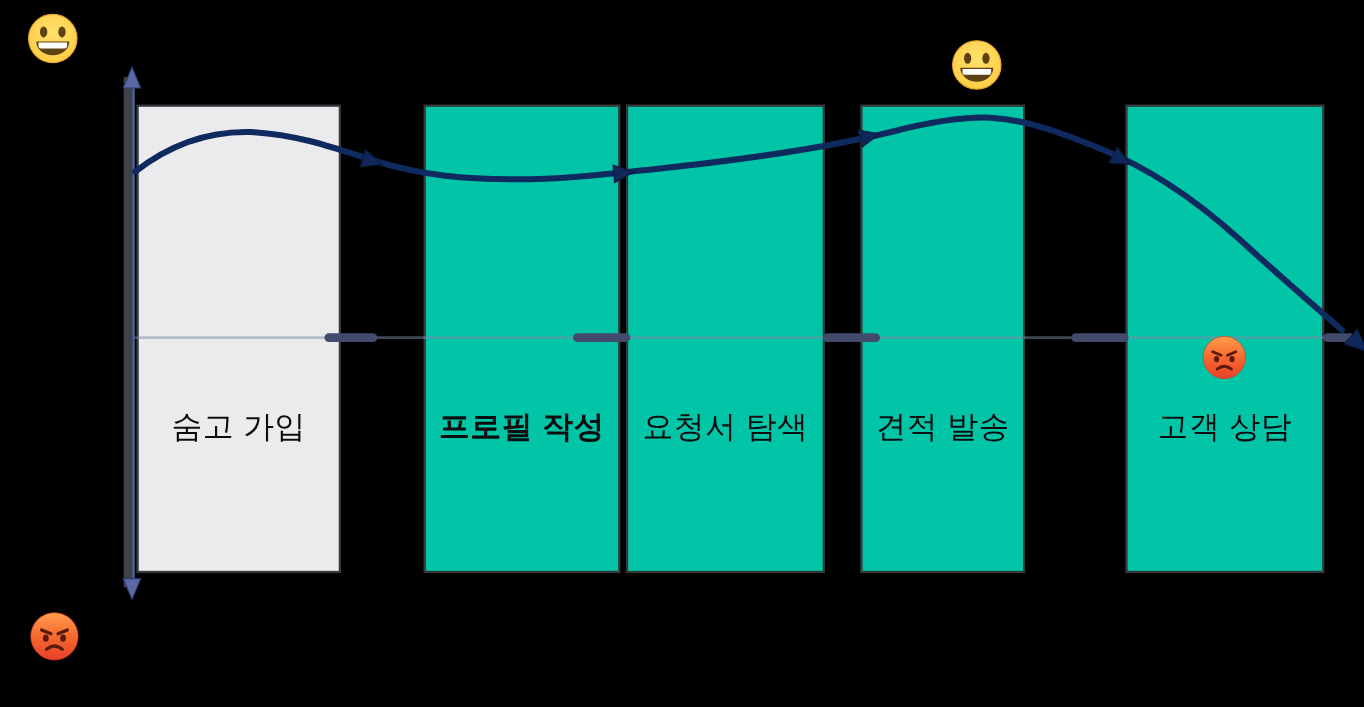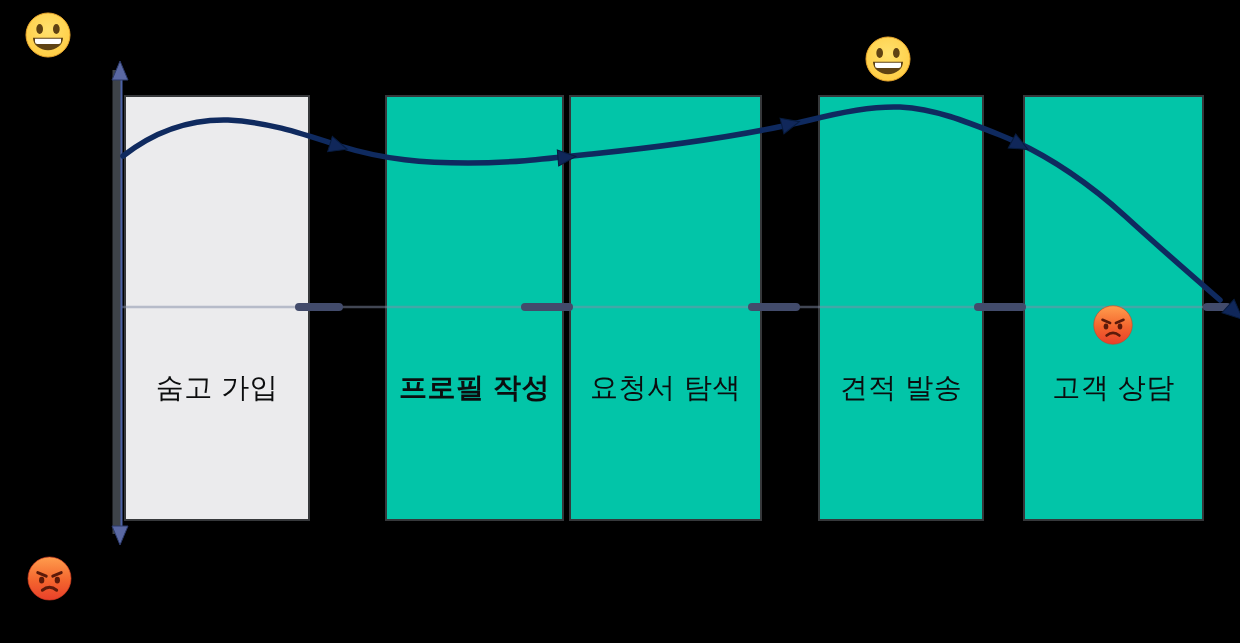--- a/index.html
+++ b/index.html
@@ -12,41 +12,41 @@
     outline:2px solid rgba(135,140,148,0.40);
   }
   .bar-label{
     position:absolute;top:272px;left:0;width:100%;
     text-align:center;font-size:28px;color:#0c0d0e;
     letter-spacing:0.5px;white-space:nowrap;
   }
   #bar-1{left:126px;width:171px;padding-left:11px;}
   #bar-2{left:347px;width:175px;margin-left:40px;}
   #bar-3{left:571px;width:177px;}
-  #bar-4{left:820px;width:146px;padding-left:16px;}
+  #bar-4{left:784px;width:146px;}
   #bar-5{left:1025px;width:177px;}
   #overlay{position:absolute;left:0;top:0;z-index:5;pointer-events:none;}
   .emoji{position:absolute;z-index:6;}
   #emoji-top-left{left:24px;top:11px;}
   #emoji-bottom-left{left:26px;top:555px;}
   #emoji-stage4{left:864px;top:35px;}
   #emoji-stage5{left:1092px;top:304px;}
 </style>
 </head>
 <body>
 
 <div id="canvas">
 
   <div class="bar" id="bar-1" style="background: rgb(235, 235, 237);">
     <div class="bar-label" style="font-weight: 400;">숨고 가입</div>
   </div>
   <div class="bar" id="bar-2" style="background: rgb(2, 197, 168);">
     <div class="bar-label" style="font-weight: 700;">프로필 작성</div>
   </div>
-  <div class="bar" id="bar-3" style="background: rgb(2, 197, 168); padding-left: 12px;">
+  <div class="bar" id="bar-3" style="background: rgb(2, 197, 168);">
     <div class="bar-label" style="font-weight: 400;">요청서 탐색</div>
   </div>
   <div class="bar" id="bar-4" style="background: rgb(2, 197, 168);">
     <div class="bar-label" style="font-weight: 400;">견적 발송</div>
   </div>
   <div class="bar" id="bar-5" style="background: rgb(2, 197, 168);">
     <div class="bar-label" style="font-weight: 400;">고객 상담</div>
   </div>
 
   <svg id="overlay" width="1240" height="643" viewBox="0 0 1240 643">

